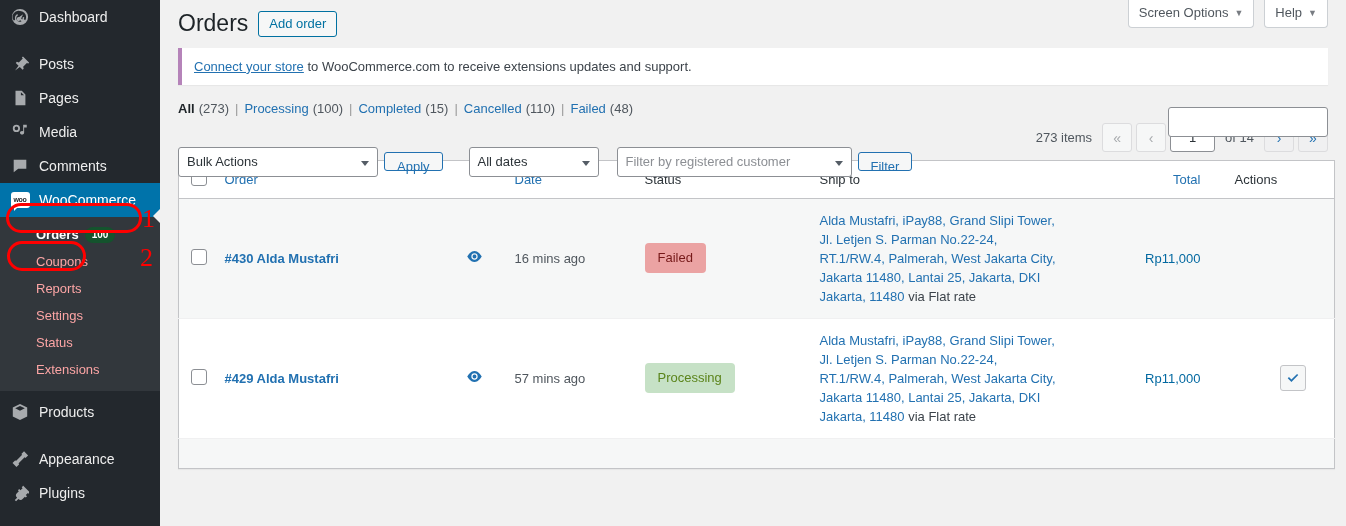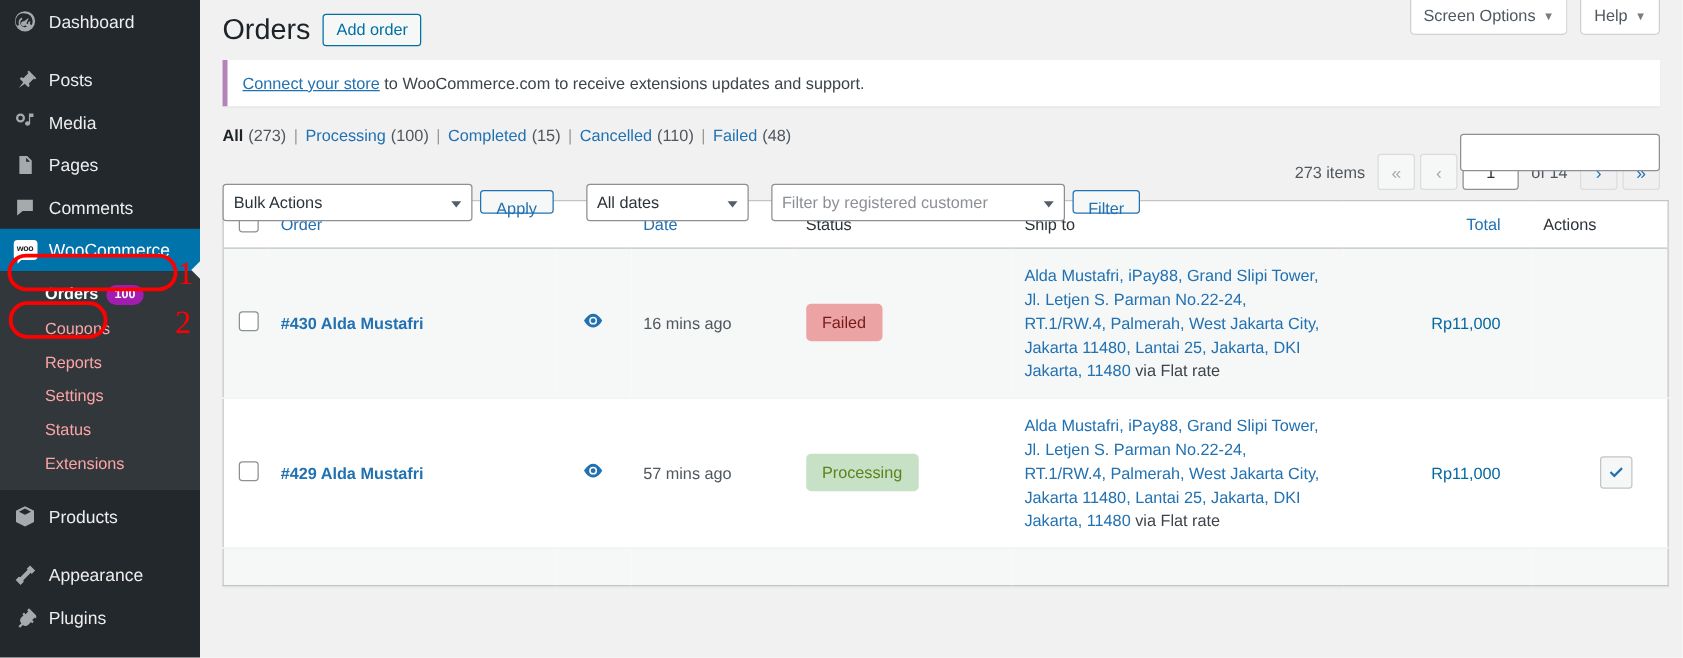--- a/index.html
+++ b/index.html
@@ -38,21 +38,21 @@
 
   .submenu { background:#32373c; padding:4px 0 8px 0; }
   .submenu-item {
     display:block; padding:5px 0 5px 36px;
     font-size:13px; color:#fca5a5; line-height:17px;
     white-space:nowrap;
   }
   .submenu-item.current-sub { color:#fff; font-weight:600; padding-left:36px; }
   .count-badge {
     display:inline-block; min-width:18px; padding:1px 7px;
-    border-radius:10px; background:#a21caf; color:#fff;
+    border-radius:10px; background:#14532d; color:#fff;
     font-size:10px; font-weight:700; line-height:14px;
     text-align:center; margin-left:6px; vertical-align:1px;
   }
   .woo-glyph {
     width:19px; height:16px; background:#fff; border-radius:3px;
     display:flex; align-items:center; justify-content:center;
     color:#23282d; font-size:7px; font-weight:700; letter-spacing:-0.3px;
     position:relative;
   }
   .woo-glyph:after{
@@ -237,33 +237,33 @@
         <svg viewBox="0 0 20 20">
             <path d="M13.3 1.6l-1.2 1.2 1 1-4.4 4.4-2.2-.6-1.2 1.2 3.1 3.1-3.9 5.3 5.3-3.9 3.1 3.1 1.2-1.2-.6-2.2 4.4-4.4 1 1 1.2-1.2-6.8-6.8z"></path>
           </svg>
       </span>
       <span>Posts</span>
     </div>
 
     <div class="menu-item">
       <span class="mi-icon">
         <svg viewBox="0 0 20 20">
+            <path d="M5 2h7l4 4v12H5V2zm6 1.5V7h3.5L11 3.5z"></path>
+          </svg>
+      </span>
+      <span>Pages</span>
+    </div>
+
+    <div class="menu-item">
+      <span class="mi-icon">
+        <svg viewBox="0 0 20 20">
             <path d="M6 2a4 4 0 100 8 4 4 0 000-8zm0 2a2 2 0 110 4 2 2 0 010-4zm7.5-2v7.2a2.6 2.6 0 00-1.2-.3c-1.3 0-2.3.9-2.3 2s1 2 2.3 2 2.3-.9 2.3-2V5h2.9V2h-4z"></path>
           </svg>
       </span>
       <span>Media</span>
-    </div>
-
-    <div class="menu-item">
-      <span class="mi-icon">
-        <svg viewBox="0 0 20 20">
-            <path d="M5 2h7l4 4v12H5V2zm6 1.5V7h3.5L11 3.5z"></path>
-          </svg>
-      </span>
-      <span>Pages</span>
     </div>
 
     <div class="menu-item">
       <span class="mi-icon">
         <svg viewBox="0 0 20 20">
             <path d="M3 3h14v10H8l-5 4V3z"></path>
           </svg>
       </span>
       <span>Comments</span>
     </div>

